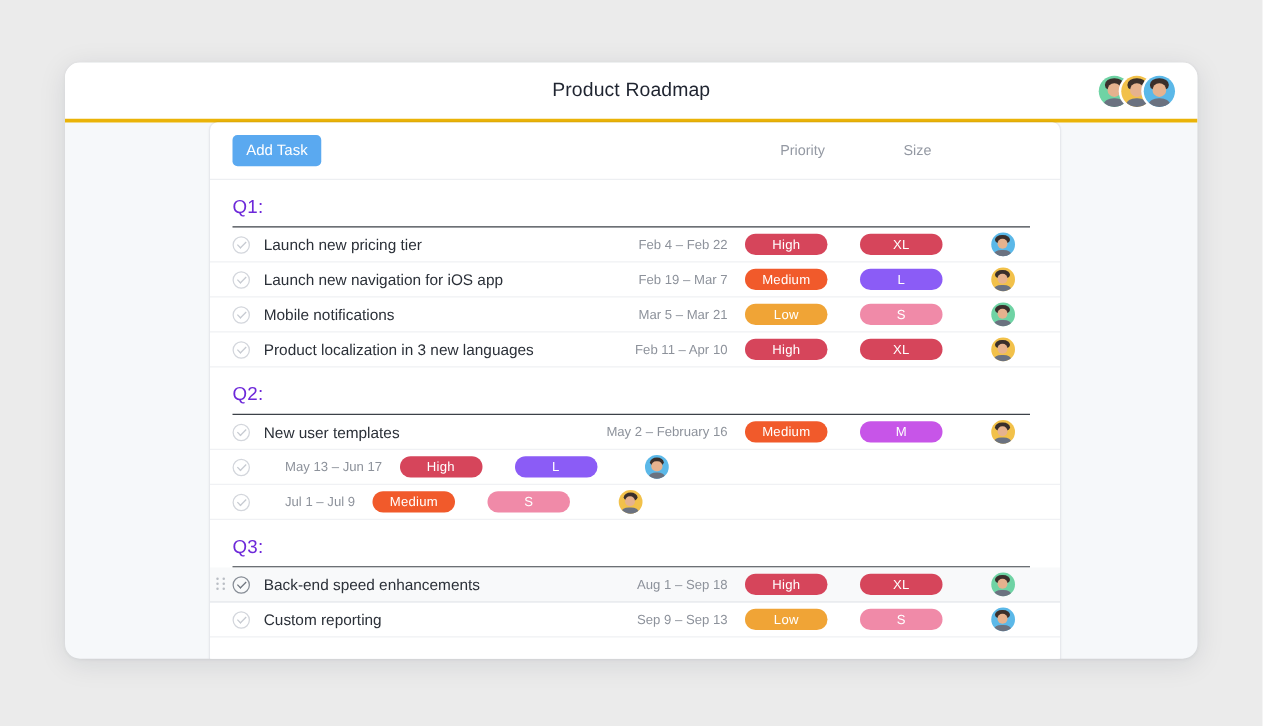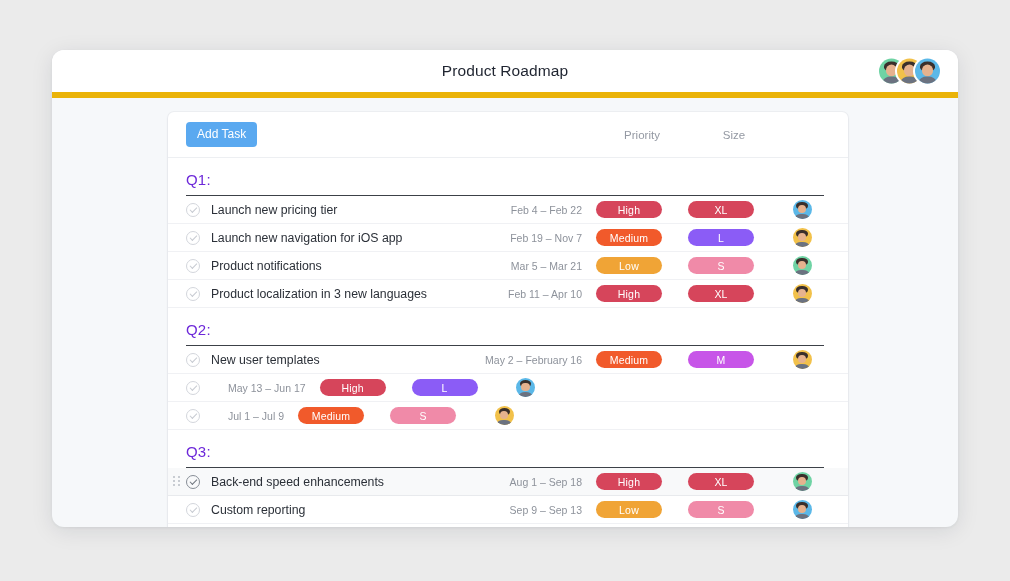--- a/index.html
+++ b/index.html
@@ -26,21 +26,21 @@
     border-radius: 12px;
     background: #f6f8fa;
     overflow: hidden;
     box-shadow: 0 4px 22px rgba(22,30,45,0.10), 0 1px 3px rgba(22,30,45,0.06);
   }
 
   .titlebar {
     position: relative;
     height: 48px;
     background: #ffffff;
-    border-bottom: 6px solid #eab308;
+    border-bottom: 3px solid #eab308;
     display: flex;
     align-items: center;
     justify-content: center;
   }
 
   .app-title {
     font-size: 15.5px;
     color: #1f2430;
     font-weight: 400;
     letter-spacing: .1px;
@@ -85,21 +85,21 @@
     position: absolute;
     left: 15%; bottom: -14%;
     width: 70%; height: 42%;
     border-radius: 46% 46% 20% 20%;
   }
 
   
   .content-card {
     position: absolute;
     left: 116px;
-    top: 62px;
+    top: 48px;
     width: 680px;
     background: #ffffff;
     border-radius: 6px;
     box-shadow: 0 1px 3px rgba(25,35,55,0.07), 0 0 0 1px rgba(25,35,55,0.035);
     overflow: hidden;
   }
 
   
   .toolbar {
     height: 46px;
@@ -296,38 +296,38 @@
               <div class="av sm" style="background: rgb(91, 184, 232);">
                 <div class="hair" style="background: rgb(58, 47, 43);"></div>
                 <div class="face"></div>
                 <div class="body" style="background: rgb(107, 114, 128);"></div>
               </div>
             </div>
           </div>
           <div class="task-row">
             <div class="check"></div>
             <div class="task-name">Launch new navigation for iOS app</div>
-            <div class="task-dates">Feb 19 – Nov 7</div>
+            <div class="task-dates">Feb 19 – Mar 7</div>
             <div class="pill-cell">
               <span class="pill" style="background: rgb(241, 90, 43);">Medium</span>
             </div>
             <div class="pill-cell">
               <span class="pill" style="background: rgb(139, 92, 246);">L</span>
             </div>
             <div class="owner-cell">
               <div class="av sm" style="background: rgb(242, 193, 74);">
                 <div class="hair" style="background: rgb(58, 47, 43);"></div>
                 <div class="face"></div>
                 <div class="body" style="background: rgb(107, 114, 128);"></div>
               </div>
             </div>
           </div>
           <div class="task-row">
             <div class="check"></div>
-            <div class="task-name">Product notifications</div>
+            <div class="task-name">Mobile notifications</div>
             <div class="task-dates">Mar 5 – Mar 21</div>
             <div class="pill-cell">
               <span class="pill" style="background: rgb(240, 164, 54);">Low</span>
             </div>
             <div class="pill-cell">
               <span class="pill" style="background: rgb(240, 138, 168);">S</span>
             </div>
             <div class="owner-cell">
               <div class="av sm" style="background: rgb(111, 211, 164);">
                 <div class="hair" style="background: rgb(58, 47, 43);"></div>

